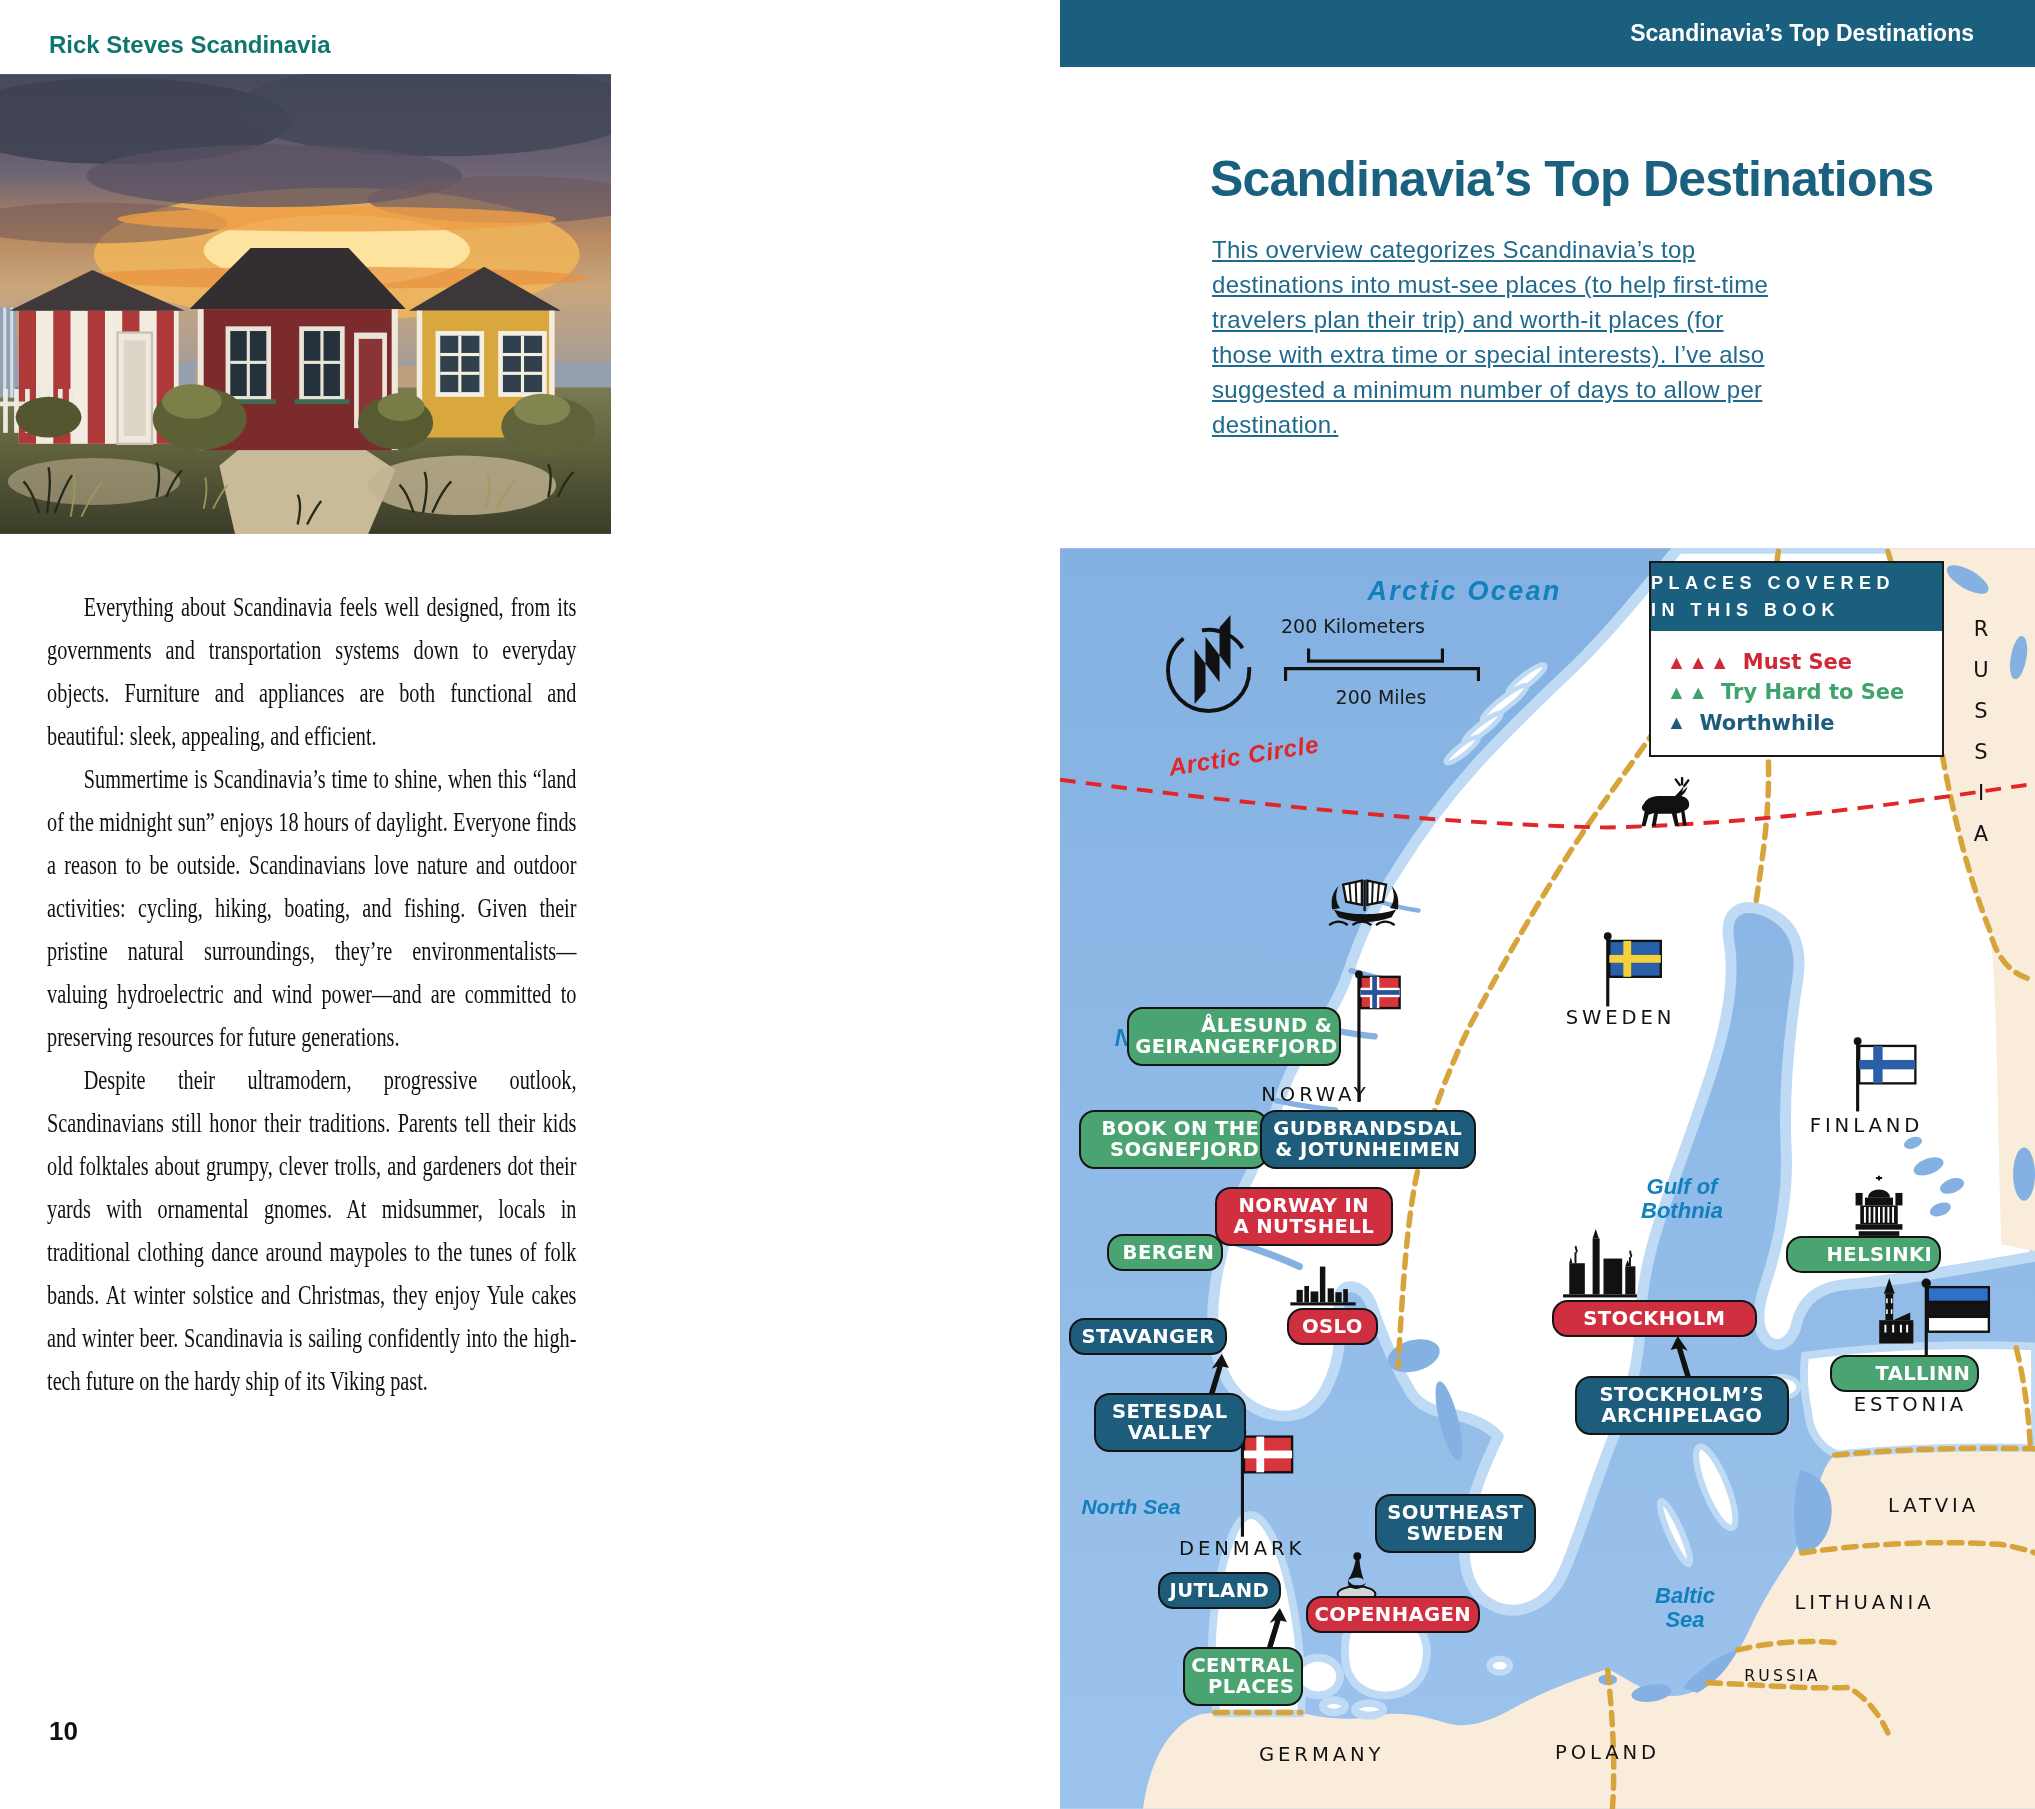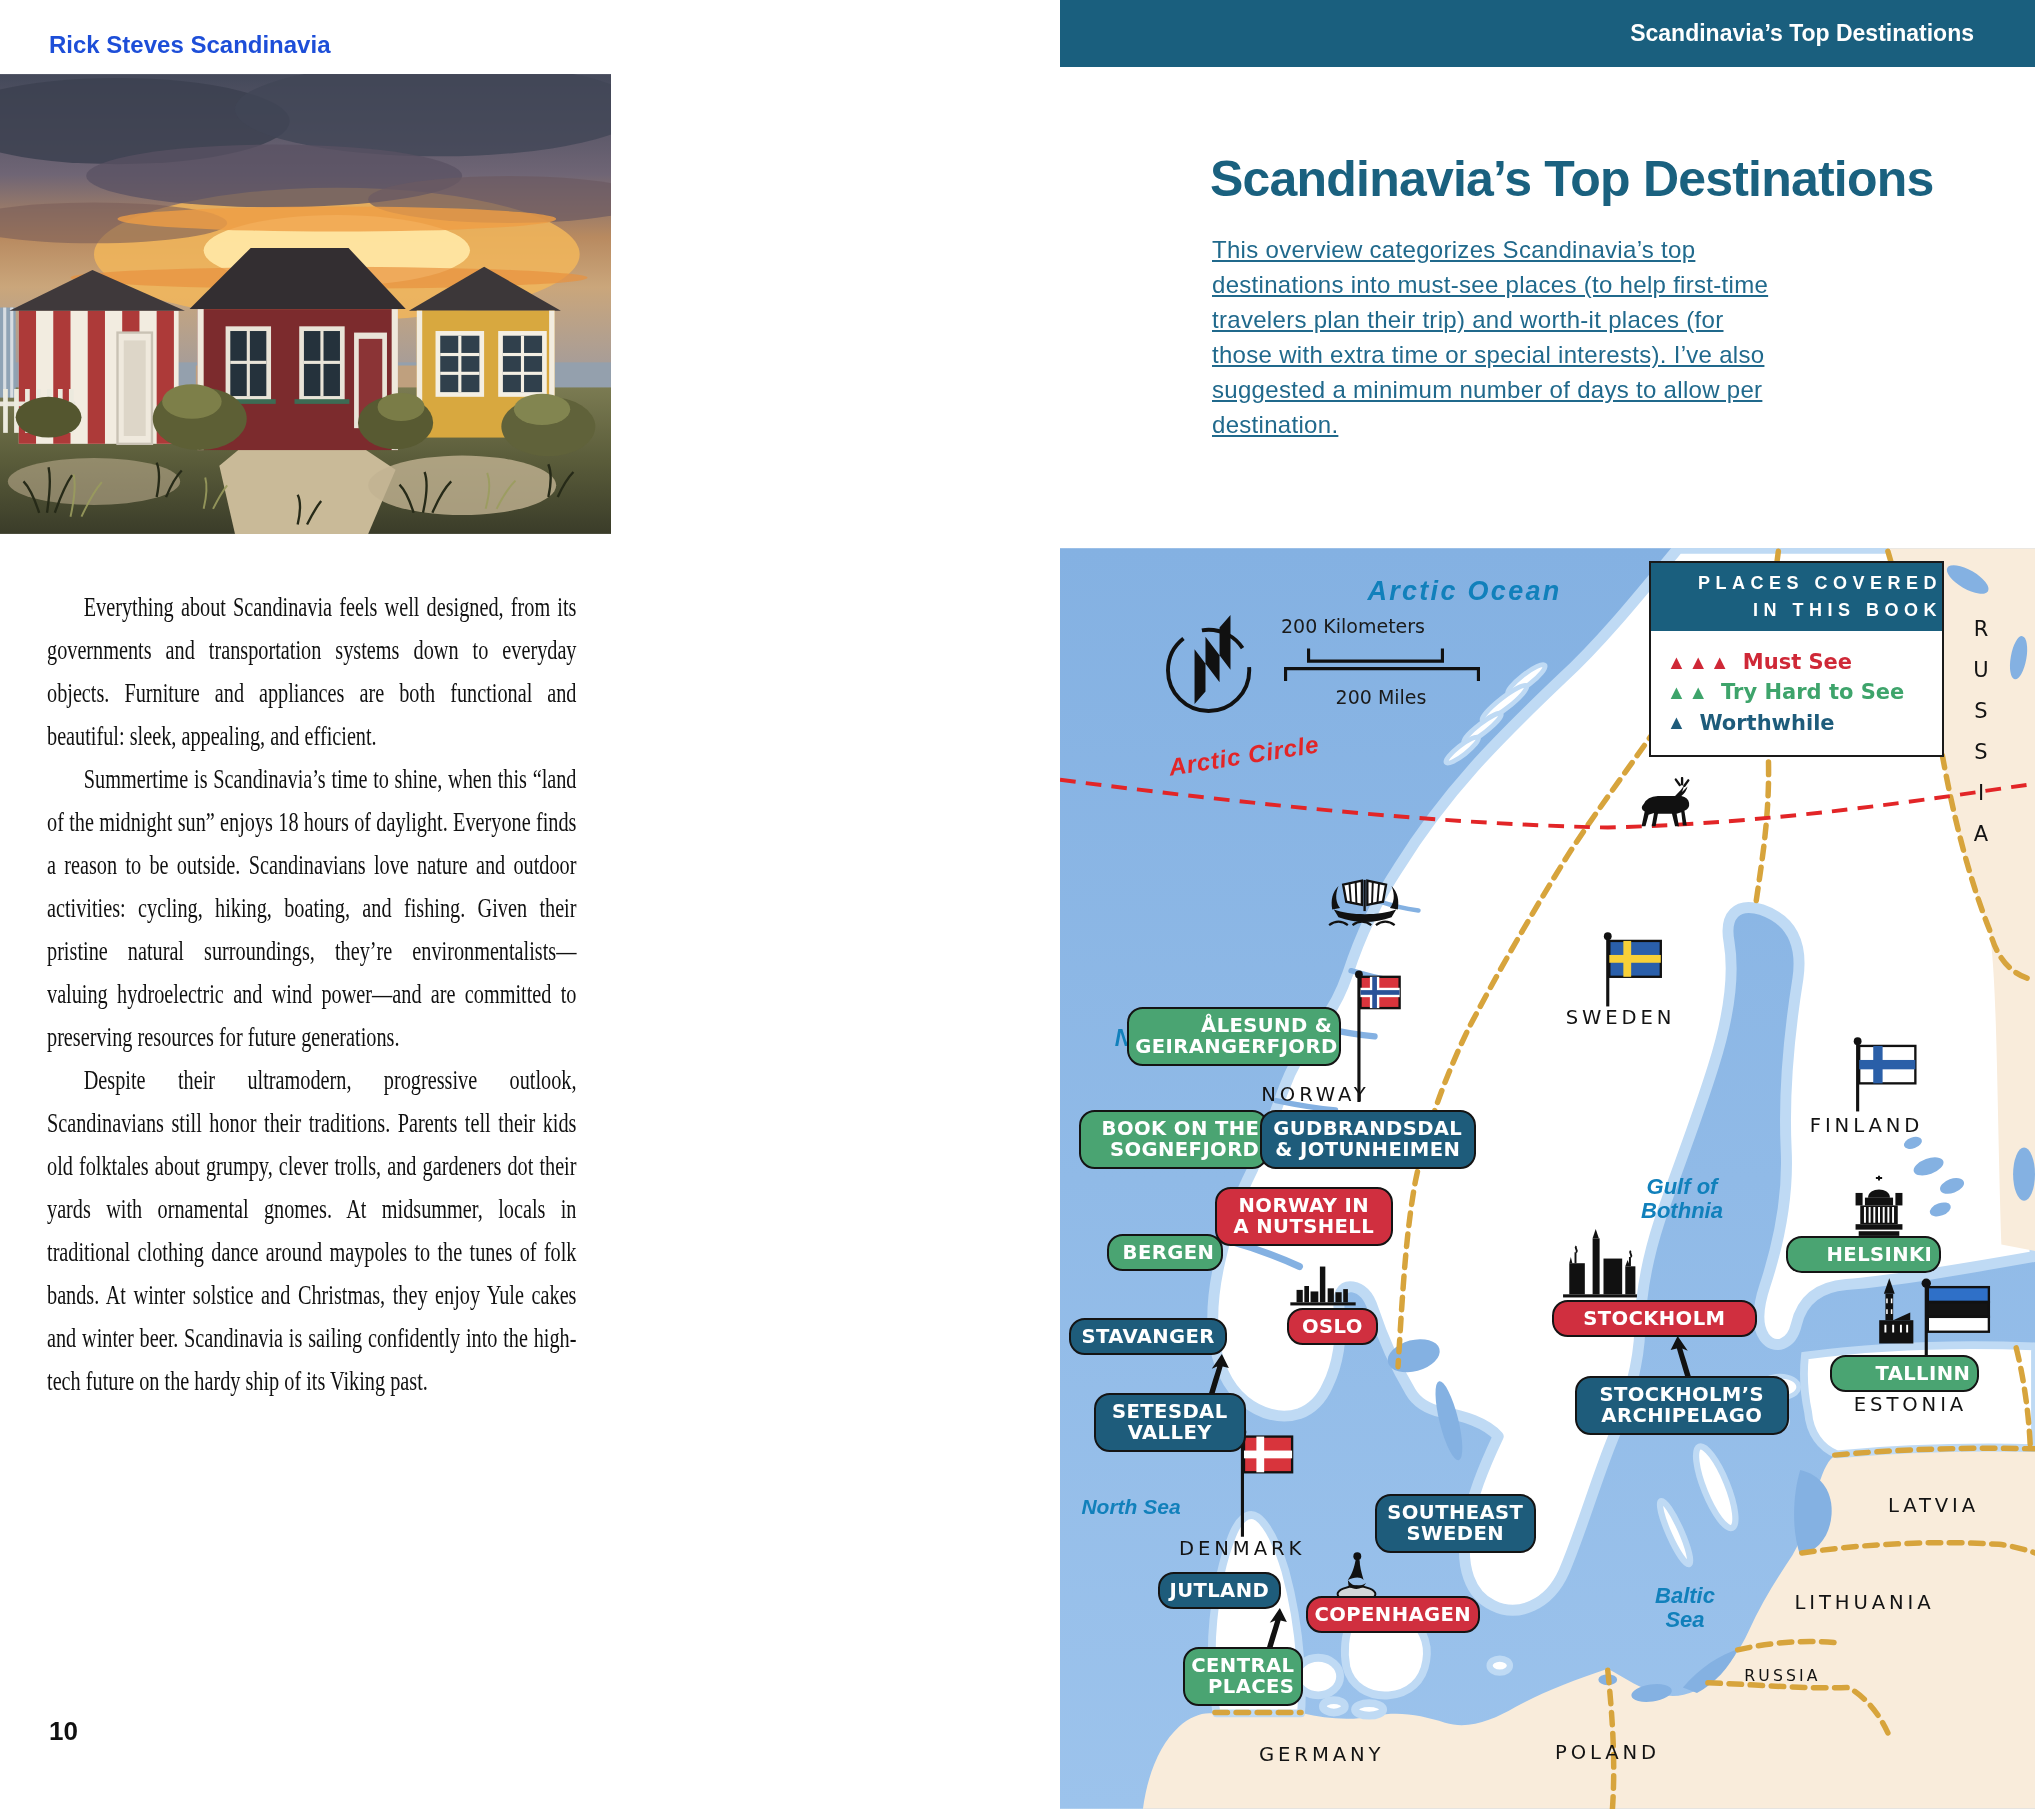--- a/index.html
+++ b/index.html
@@ -1,21 +1,21 @@
 <!DOCTYPE html>
 <html style="font-size:12.5px"><head>
 <meta charset="utf-8">
 <style>
   html,body{margin:0;padding:0;}
   body{width:2035px;height:1809px;position:relative;background:#ffffff;overflow:hidden;
        font-family:"Liberation Sans",sans-serif;}
   [data-bind]{white-space:pre-line;}
 
   
-  .lp-header{position:absolute;left:49px;top:31px;font-weight:bold;font-size:24px;color:#1d4ed8;
+  .lp-header{position:absolute;left:49px;top:31px;font-weight:bold;font-size:24px;color:#0f766e;
              font-family:"Liberation Sans",sans-serif;letter-spacing:0px;white-space:nowrap!important;text-align:center;}
   .photo{position:absolute;left:0;top:74px;width:611px;height:460px;}
   .lp-body{position:absolute;left:47px;top:586px;width:706px;transform:scaleX(0.75);transform-origin:0 0;
            font-family:"Liberation Serif",serif;font-size:27px;line-height:43px;color:#111;text-align:justify;}
   .lp-body p{margin:0;text-indent:49px;}
   .page-num{position:absolute;left:49px;top:1716px;font-weight:bold;font-size:26px;color:#101010;}
 
   
   .rp-headerbar{position:absolute;left:1060px;top:0;width:975px;height:67px;background:#1a5f7e;}
   .rp-headerbar .txt{position:absolute;right:61px;top:20.4px;color:#fff;font-weight:bold;font-size:23px;white-space:nowrap!important;}
@@ -41,21 +41,21 @@
   .country.small{font-size:15.7px;letter-spacing:3.1px;}
   .country.vert{white-space:pre-line!important;line-height:41px;font-size:21px;letter-spacing:0;}
   .sea{position:absolute;color:#1180bb;font-style:italic;font-weight:bold;text-align:center;
        font-family:"Liberation Sans",sans-serif;margin-top:9px;}
   .arctic-lbl{position:absolute;color:#e22527;font-weight:bold;font-size:24px;font-style:italic;
               transform:rotate(-9deg);letter-spacing:0.8px;white-space:nowrap!important;}
   .scale-txt{position:absolute;color:#1a1a1a;font-size:19px;text-align:center;font-family:"DejaVu Sans",sans-serif;white-space:nowrap!important;}
 
   
   .legend{position:absolute;left:589px;top:12.5px;width:291px;border:2.3px solid #1a1a1a;background:#fff;}
-  .legend .hd{background:#1a5f7e;color:#fff;text-align:right;font-weight:bold;font-size:18px;
+  .legend .hd{background:#1a5f7e;color:#fff;text-align:left;font-weight:bold;font-size:18px;
               letter-spacing:5.5px;padding:7.8px 0 7px;line-height:27px;}
   .legend .bd{padding:12.5px 15.7px 14px;}
   .legend .row{display:flex;align-items:center;margin:6.3px 0;}
   .legend .tri{font-size:19.6px;letter-spacing:2.3px;margin-right:11px;white-space:nowrap!important;}
   .legend .lbl{font-weight:bold;font-size:21px;font-family:"DejaVu Sans",sans-serif;white-space:nowrap!important;}
   .t-red{color:#cf2837;} .t-green{color:#3ea46b;} .t-blue{color:#1e5c7b;}
 </style>
 </head>
 <body>
 

